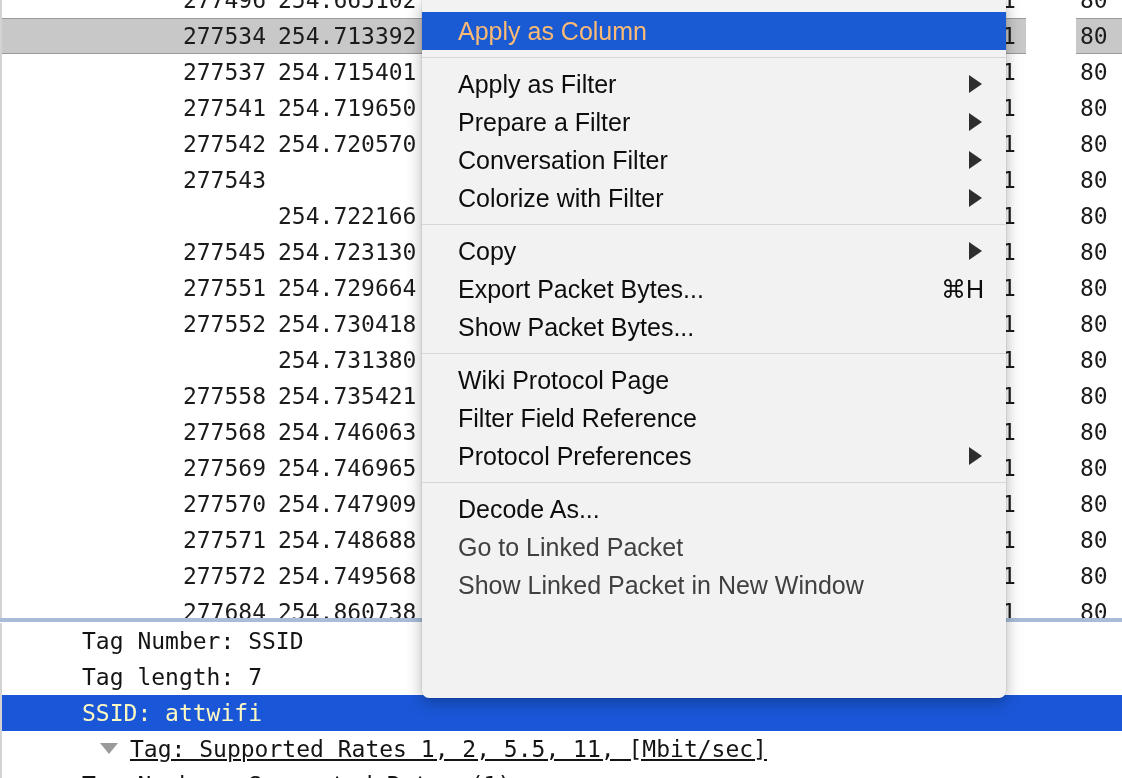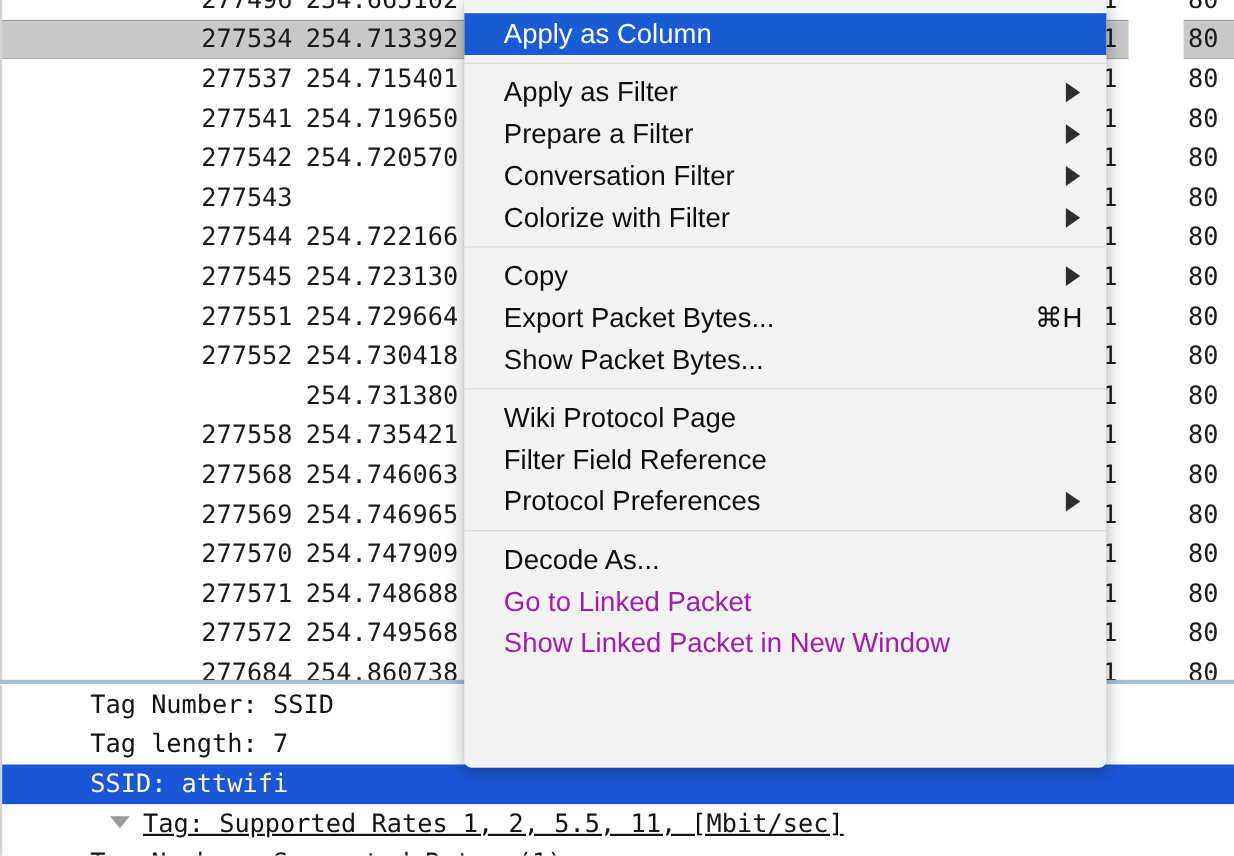--- a/index.html
+++ b/index.html
@@ -105,22 +105,22 @@
   }
   .menu-top-gap { height: 12px; background: #f2f2f2; }
   .mitem {
     position: relative;
     height: 38px; line-height: 38px;
     padding-left: 36px;
     font-size: 25px;
     color: #0d0d0d;
     white-space: nowrap;
   }
-  .mitem.highlight { background: #1a5bd4; color: #ffffff; }
-  .mitem.disabled { color: #a21caf; }
+  .mitem.highlight { background: #1a5bd4; color: #fdba74; }
+  .mitem.disabled { color: #404040; }
   .mitem .arrow {
     position: absolute; right: 24px; top: 50%;
     width: 0; height: 0;
     border-top: 9px solid transparent;
     border-bottom: 9px solid transparent;
     border-left: 13px solid #2e2e2e;
     transform: translateY(-50%);
   }
   .mitem .shortcut {
     position: absolute; right: 22px; top: 0;
@@ -167,21 +167,20 @@
           <span class="c-time">254.720570</span>
           <span class="c-mid">1</span>
           <span class="c-len">80</span>
         </div>
         <div class="prow">
           <span class="c-no">277543</span>
           <span class="c-mid">1</span>
           <span class="c-len">80</span>
         </div>
         <div class="prow">
-          <span class="c-no">277544</span>
           <span class="c-time">254.722166</span>
           <span class="c-mid">1</span>
           <span class="c-len">80</span>
         </div>
         <div class="prow">
           <span class="c-no">277545</span>
           <span class="c-time">254.723130</span>
           <span class="c-mid">1</span>
           <span class="c-len">80</span>
         </div>

